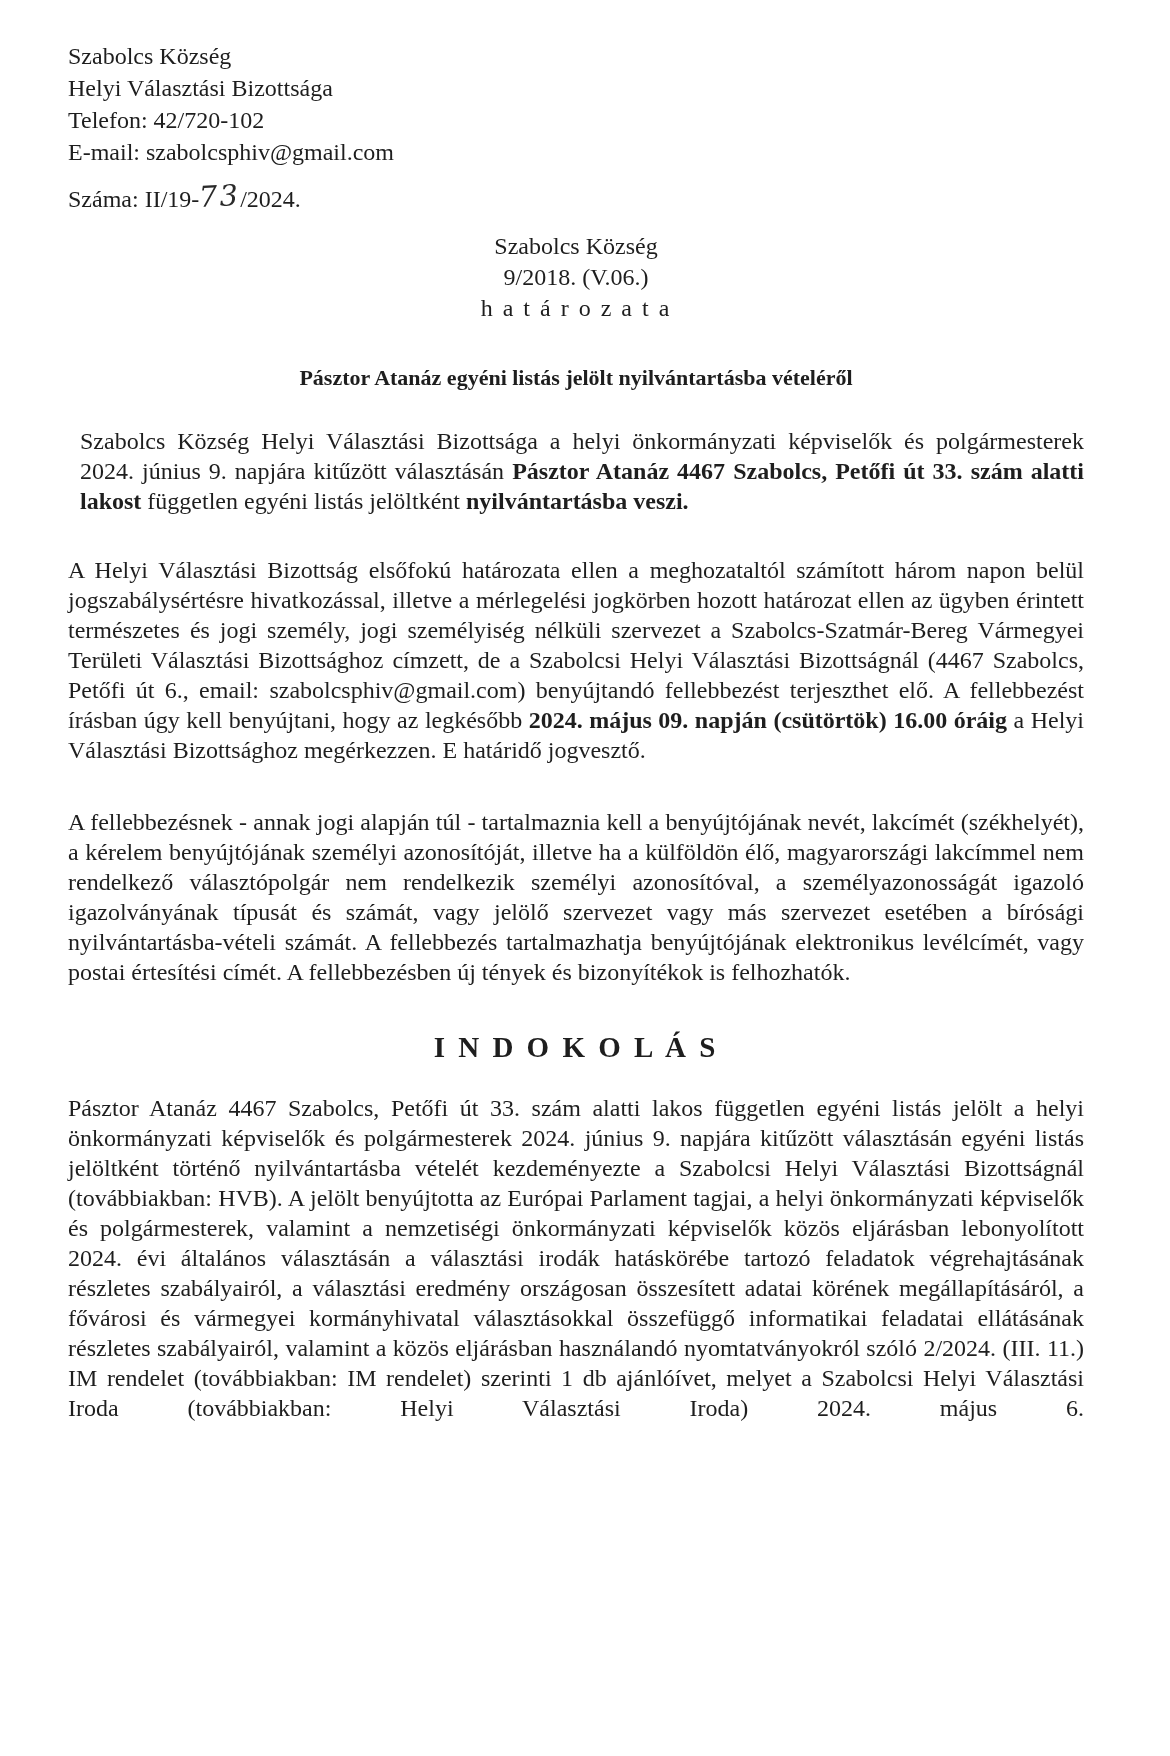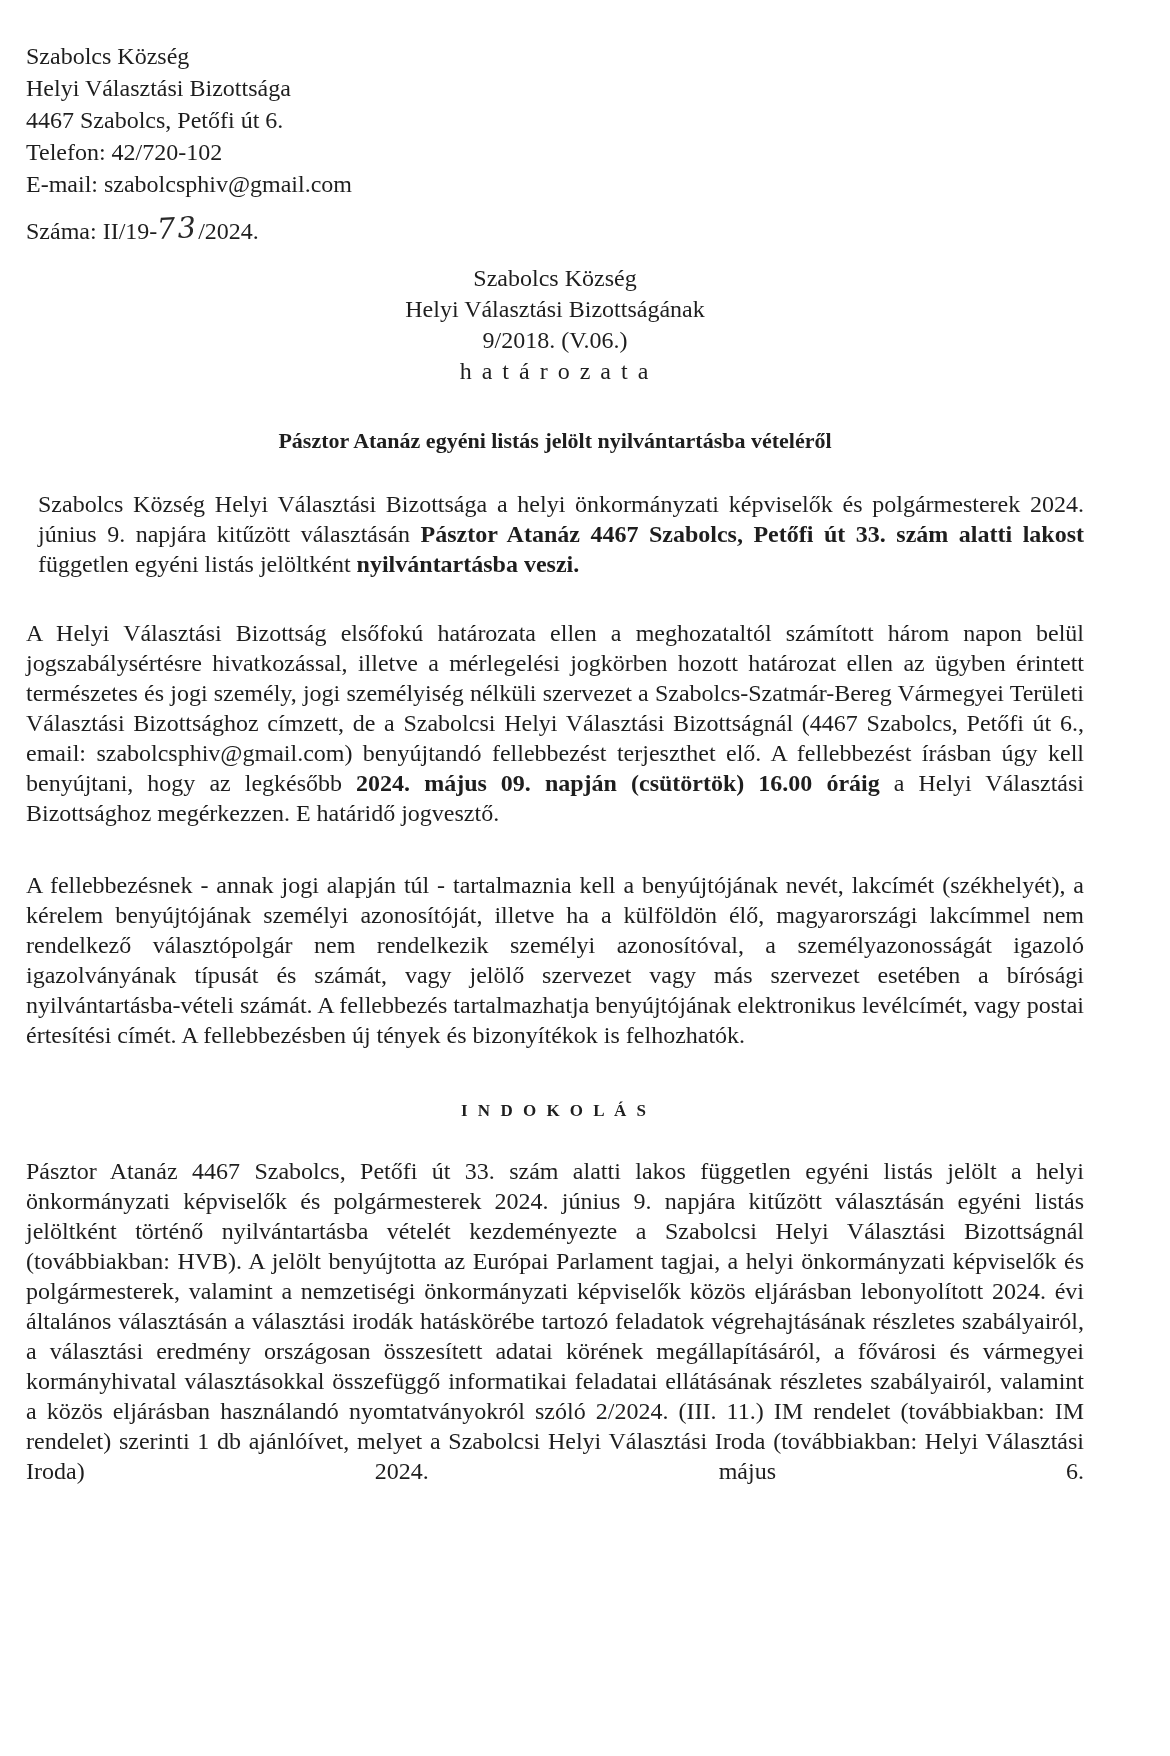--- a/index.html
+++ b/index.html
@@ -10,21 +10,21 @@
   .page {
     position: relative;
     width: 1170px;
     height: 1756px;
     margin: 0 auto;
     background: #ffffff;
     color: #1e1e1e;
     font-family: "Liberation Serif", "DejaVu Serif", serif;
     font-size: 24px;
     box-sizing: border-box;
-    padding: 40px 86px 40px 26px;
+    padding: 40px 86px 40px 68px;
     overflow: hidden;
   }
   .letterhead div {
     line-height: 32px;
     white-space: nowrap;
   }
   .case-number {
     margin-top: 14px;
     line-height: 31px;
   }
@@ -61,47 +61,45 @@
   }
   .mt-p1 { margin-top: 33px; margin-left: 12px; }
   .mt-p2 { margin-top: 39px; }
   .mt-p3 { margin-top: 42px; }
   .mt-p4 { margin-top: 28px; }
   .mt-p5 { margin-top: 30px; }
   .justify-last { text-align-last: justify; }
   .reasoning-heading {
     margin: 45px 0 0 0;
     text-align: center;
-    font-size: 17px;
+    font-size: 29px;
     font-weight: bold;
     letter-spacing: 3px;
     line-height: 31px;
   }
   .b { font-weight: bold; }
 </style>
 </head>
 <body>
 
 <div class="page">
 
   <div class="letterhead">
     <div>Szabolcs Község</div>
     <div>Helyi Választási Bizottsága</div>
-    <div>4467 Szabolcs, Petőfi út 6.</div>
     <div>Telefon: 42/720-102</div>
     <div>E-mail: szabolcsphiv@gmail.com</div>
   </div>
 
   <div class="case-number">
     <span>Száma: II/19-</span><span class="handwritten">73</span><span>/2024.</span>
   </div>
 
   <div class="decision-header">
     <div>Szabolcs Község</div>
-    <div>Helyi Választási Bizottságának</div>
     <div>9/2018. (V.06.)</div>
     <div class="decision-word">h a t á r o z a t a</div>
   </div>
 
   <h1 class="subject-title">Pásztor Atanáz egyéni listás jelölt nyilvántartásba vételéről</h1>
 
   <p class="body-par mt-p1"><span>Szabolcs Község Helyi Választási Bizottsága a helyi önkormányzati képviselők és polgármesterek 2024. június 9. napjára kitűzött választásán </span><span class="b">Pásztor Atanáz 4467 Szabolcs, Petőfi út 33. szám alatti lakost</span><span> független egyéni listás jelöltként </span><span class="b">nyilvántartásba veszi.</span></p>
 
   <p class="body-par mt-p2"><span>A Helyi Választási Bizottság elsőfokú határozata ellen a meghozataltól számított három napon belül jogszabálysértésre hivatkozással, illetve a mérlegelési jogkörben hozott határozat ellen az ügyben érintett természetes és jogi személy, jogi személyiség nélküli szervezet a Szabolcs-Szatmár-Bereg Vármegyei Területi Választási Bizottsághoz címzett, de a Szabolcsi Helyi Választási Bizottságnál (4467 Szabolcs, Petőfi út 6., email: szabolcsphiv@gmail.com) benyújtandó fellebbezést terjeszthet elő. A fellebbezést írásban úgy kell benyújtani, hogy az legkésőbb </span><span class="b">2024. május 09. napján (csütörtök) 16.00 óráig</span><span> a Helyi Választási Bizottsághoz megérkezzen. E határidő jogvesztő.</span></p>
 

